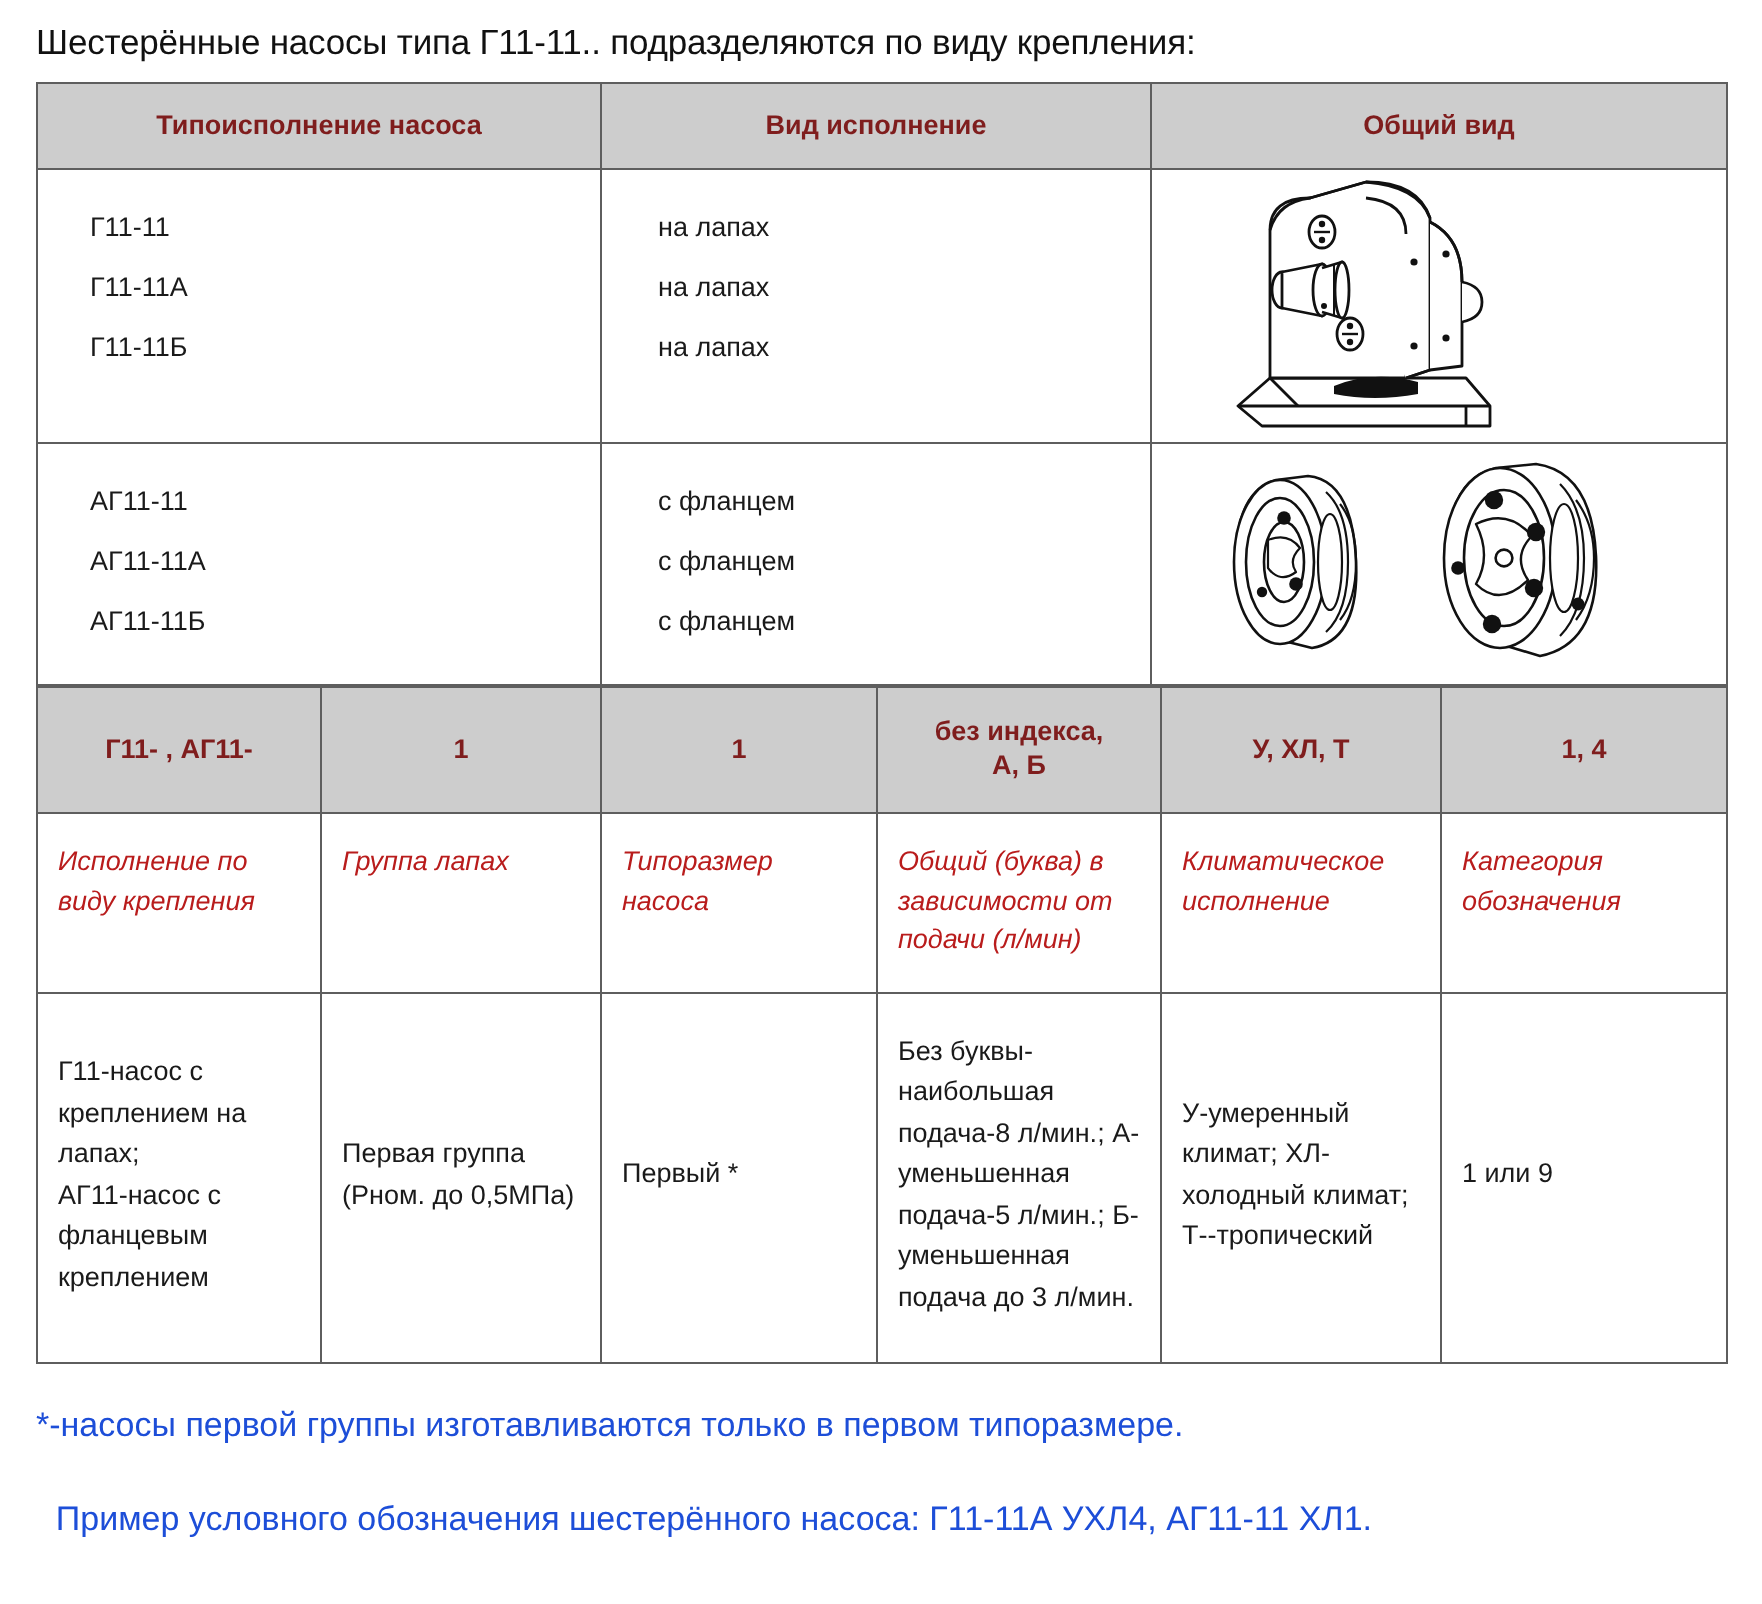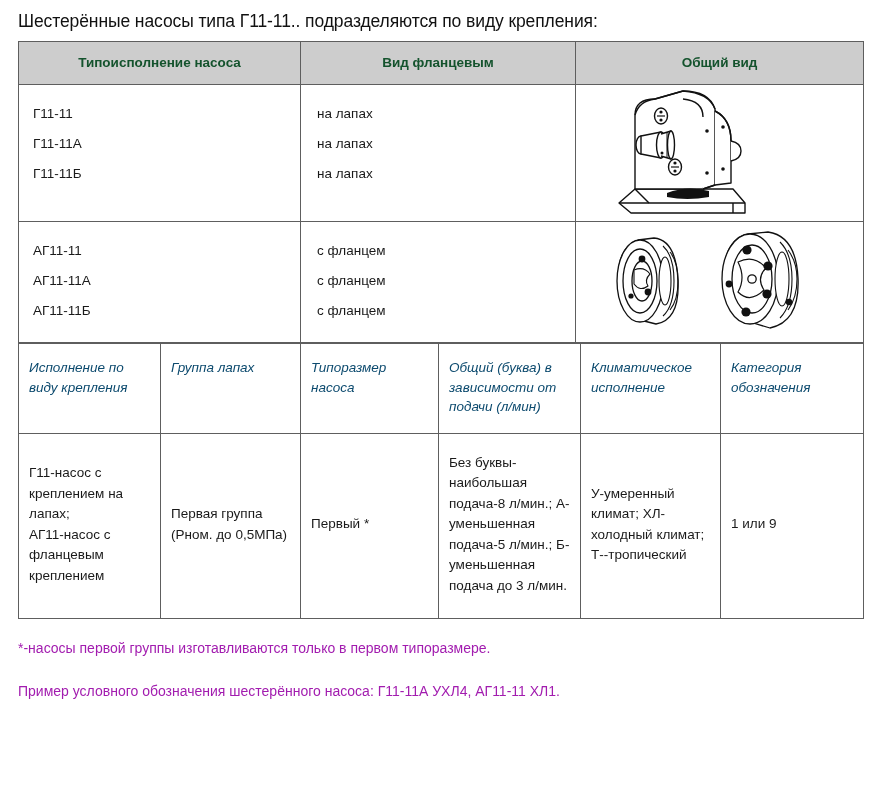--- a/index.html
+++ b/index.html
@@ -46,33 +46,33 @@
     padding: 0;
     vertical-align: top;
     background: #fff;
   }
   .hd {
     background: #cdcdcd;
     text-align: center;
     vertical-align: middle;
     font-weight: bold;
     font-size: 13.5px;
-    color: #14532d;
+    color: #7f1d1d;
     height: 34px;
     padding: 4px 6px;
     line-height: 1.25;
   }
 
   
   #table-mounting col.c1 { width: 282px; }
   #table-mounting col.c2 { width: 275px; }
   #table-mounting col.c3 { width: 288px; }
 
   .model-cell, .mount-cell {
-    padding: 14px 0 14px 4px;
+    padding: 14px 0 14px 16px;
   }
   .model-cell .line, .mount-cell .line {
     font-size: 13.5px;
     line-height: 1;
     height: 30px;
     display: flex;
     align-items: center;
     padding-left: 10px;
     color: #1a1a1a;
     white-space: nowrap;
@@ -95,59 +95,59 @@
   #table-designation col.d6 { width: 143px; }
 
   #table-designation .hd { height: 54px; }
 
   .desc-cell {
     font-style: italic;
     font-size: 13.5px;
     line-height: 1.45;
     padding: 14px 10px 16px 10px;
     vertical-align: top;
-    color: #0c4a6e;
+    color: #b91c1c;
   }
   .body-cell {
     font-size: 13.5px;
     line-height: 1.52;
     padding: 12px 9px 14px 10px;
     vertical-align: middle;
     color: #1a1a1a;
     height: 158px;
   }
   .body-cell b { font-weight: normal; }
 
   
   .note {
-    font-size: 14px;
+    font-size: 17px;
     line-height: 1.3;
-    color: #a21caf;
+    color: #1d4ed8;
     white-space: nowrap;
   }
   #note-footnote { padding-top: 20px; }
-  #note-example  { padding-top: 25px; }
+  #note-example  { padding-top: 25px; text-align: right; }
 </style>
 </head>
 <body>
 
 <div class="page">
 
   <div class="section-title" id="title-pumps">Шестерённые насосы типа Г11-11.. подразделяются по виду крепления:</div>
 
   <table id="table-mounting">
     <colgroup>
         <col class="c1">
         <col class="c2">
         <col class="c3">
       </colgroup>
     <thead>
       <tr>
         <th class="hd">Типоисполнение насоса</th>
-        <th class="hd">Вид фланцевым</th>
+        <th class="hd">Вид исполнение</th>
         <th class="hd">Общий вид</th>
       </tr>
     </thead>
     <tbody>
 
       <tr>
         <td class="model-cell">
           <div class="line">Г11-11</div>
           <div class="line">Г11-11А</div>
           <div class="line">Г11-11Б</div>
@@ -263,20 +263,29 @@
     <colgroup>
       <col class="d1">
         <col class="d2">
         <col class="d3">
       <col class="d4">
         <col class="d5">
         <col class="d6">
     </colgroup>
     <tbody>
 
+      <tr>
+        <td class="hd">Г11- , АГ11-</td>
+        <td class="hd">1</td>
+        <td class="hd">1</td>
+        <td class="hd" style="white-space: pre-line;">без индекса,
+А, Б</td>
+        <td class="hd">У, ХЛ, Т</td>
+        <td class="hd">1, 4</td>
+      </tr>
 
       <tr>
         <td class="desc-cell">Исполнение по виду крепления</td>
         <td class="desc-cell">Группа лапах</td>
         <td class="desc-cell">Типоразмер насоса</td>
         <td class="desc-cell">Общий (буква) в зависимости от подачи (л/мин)</td>
         <td class="desc-cell">Климатическое исполнение</td>
         <td class="desc-cell">Категория обозначения</td>
       </tr>
 

